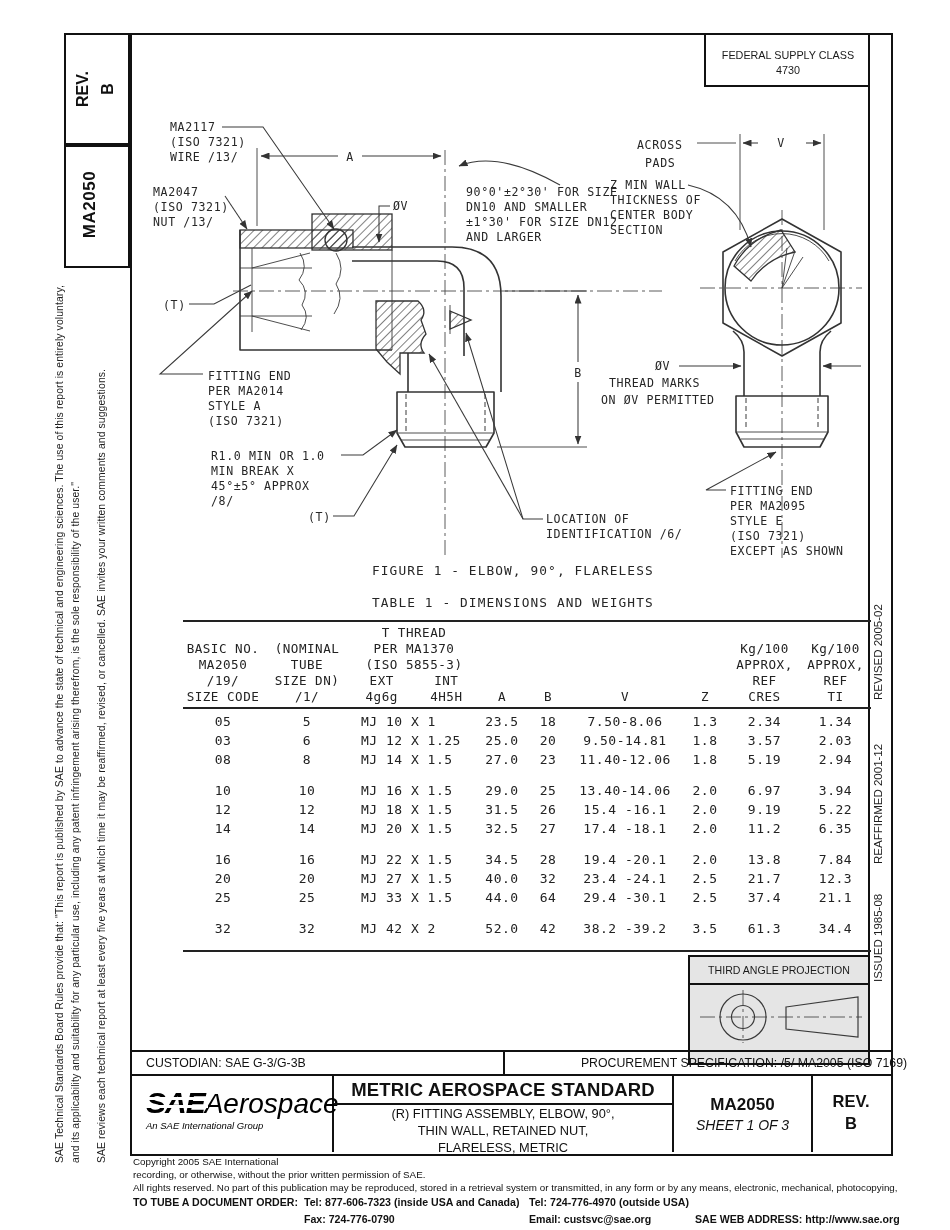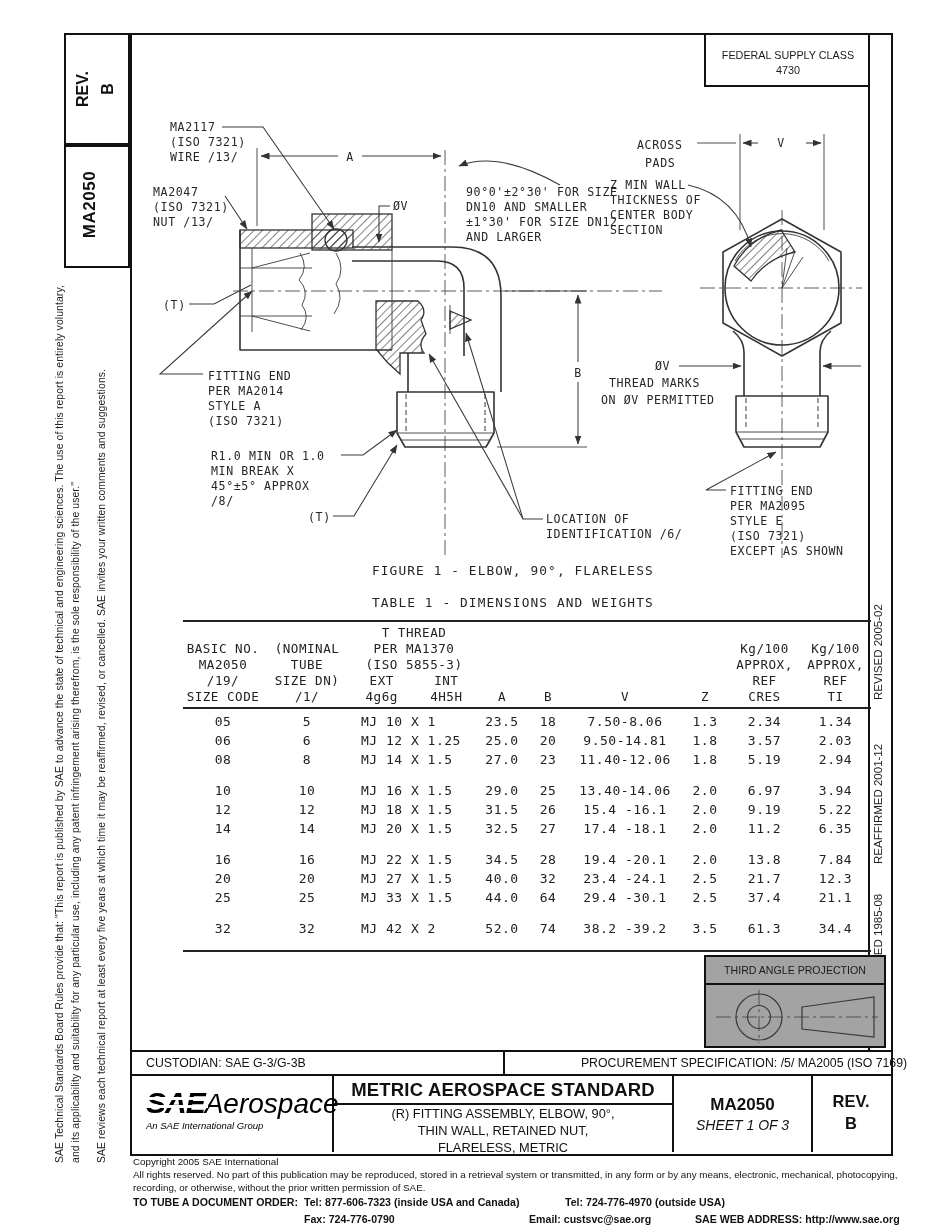--- a/index.html
+++ b/index.html
@@ -39,22 +39,22 @@
   #tblHead{display:flex;border-bottom:2px solid #222;padding:3px 0 2px 0;}
   #tblHead .hc{display:flex;flex-direction:column;justify-content:flex-end;text-align:center;
                white-space:pre;font-size:12.6px;line-height:16px;letter-spacing:0.5px;}
   #dimTable{border-collapse:collapse;table-layout:fixed;width:688px;font-size:13px;letter-spacing:0.5px;}
   #dimTable td{height:19px;padding:0;text-align:center;white-space:pre;}
   #dimTable td.c2{text-align:left;padding-left:10px;}
   #dimTable tr.gap td{height:12px;}
   #dimTable{margin:3px 0 12px 0;}
 
   
-  .taBox{position:absolute;left:688px;top:955px;width:182px;height:93px;border:2px solid #111;
-         box-sizing:border-box;background:#a3a3a3;margin-left:16px;}
+  .taBox{position:absolute;left:688px;top:955px;width:182px;height:110px;border:2px solid #111;
+         box-sizing:border-box;background:#e5e5e5;}
   .taLabel{border-bottom:2px solid #111;height:26px;line-height:26px;text-align:center;
            font-size:10.6px;color:#1a1a1a;}
 
   
   .custRow{position:absolute;left:130px;top:1050px;width:761px;height:26px;border-top:2px solid #111;
            border-bottom:2px solid #111;box-sizing:border-box;}
   .custCell{position:absolute;top:0;height:22px;line-height:22px;font-size:12.3px;color:#111;}
 
   
   .tbCellLine{position:absolute;background:#111;}
@@ -285,21 +285,21 @@
             <td class="c1">5</td>
             <td class="c2">MJ 10 X 1</td>
             <td class="c3">23.5</td>
             <td class="c4">18</td>
             <td class="c5">7.50-8.06</td>
             <td class="c6">1.3</td>
             <td class="c7">2.34</td>
             <td class="c8">1.34</td>
           </tr>
           <tr>
-            <td class="c0">06</td>
+            <td class="c0">03</td>
             <td class="c1">6</td>
             <td class="c2">MJ 12 X 1.25</td>
             <td class="c3">25.0</td>
             <td class="c4">20</td>
             <td class="c5">9.50-14.81</td>
             <td class="c6">1.8</td>
             <td class="c7">3.57</td>
             <td class="c8">2.03</td>
           </tr>
           <tr>
@@ -386,21 +386,21 @@
             <td class="c8">21.1</td>
           </tr>
           <tr class="gap">
             <td colspan="9"></td>
           </tr>
           <tr>
             <td class="c0">32</td>
             <td class="c1">32</td>
             <td class="c2">MJ 42 X 2</td>
             <td class="c3">52.0</td>
-            <td class="c4">74</td>
+            <td class="c4">42</td>
             <td class="c5">38.2 -39.2</td>
             <td class="c6">3.5</td>
             <td class="c7">61.3</td>
             <td class="c8">34.4</td>
           </tr>
         </tbody>
     </table>
   </div>
 
   <div class="taBox">
@@ -439,23 +439,23 @@
 FLARELESS, METRIC</div>
 
   <div class="abs docNum" style="left:674px;top:1095px;width:137px;">MA2050</div>
   <div class="abs docSheet" style="left:674px;top:1117px;width:137px;">SHEET 1 OF 3</div>
 
   <div class="abs revBig" style="left:813px;top:1090px;width:76px;"><span>REV.</span><br>
        <span>B</span></div>
 
   <div class="copy">
     <div>Copyright 2005 SAE International</div>
+    <div>recording, or otherwise, without the prior written permission of SAE.</div>
     <div>All rights reserved. No part of this publication may be reproduced, stored in a retrieval system or transmitted, in any form or by any means, electronic, mechanical, photocopying,</div>
-    <div>recording, or otherwise, without the prior written permission of SAE.</div>
     <div class="copyBold" style="left:0;top:41px;">TO TUBE A DOCUMENT ORDER:</div>
     <div class="copyBold" style="left:171px;top:41px;">Tel: 877-606-7323 (inside USA and Canada)</div>
-    <div class="copyBold" style="left:396px;top:41px;margin-left:36px;">Tel: 724-776-4970 (outside USA)</div>
+    <div class="copyBold" style="left:396px;top:41px;">Tel: 724-776-4970 (outside USA)</div>
     <div class="copyBold" style="left:171px;top:58px;">Fax: 724-776-0790</div>
     <div class="copyBold" style="left:396px;top:58px;">Email: custsvc@sae.org</div>
     <div class="copyBold" style="left:562px;top:58px;">SAE WEB ADDRESS: http://www.sae.org</div>
   </div>
 
 </div>
 
 </body></html>

